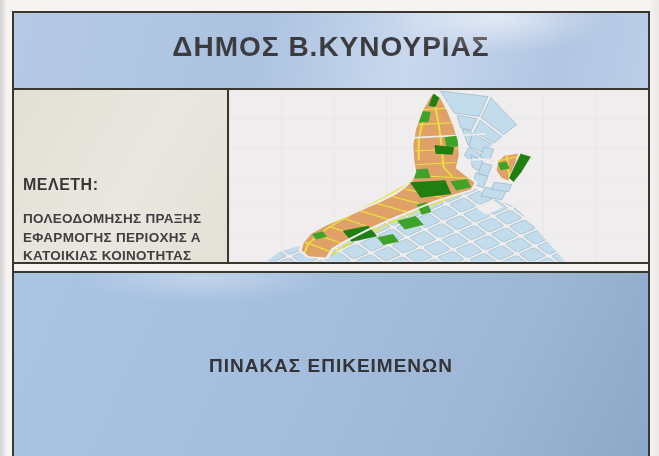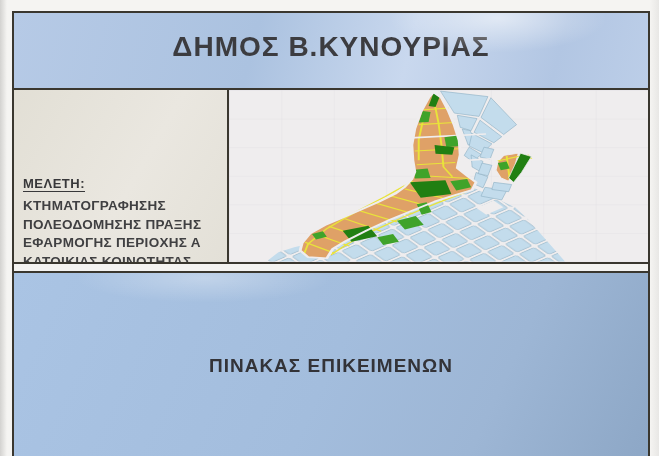--- a/index.html
+++ b/index.html
@@ -23,22 +23,22 @@
   }
   .banner-top::after{content:'';position:absolute;right:40px;top:-30px;width:220px;height:70px;
     background:radial-gradient(ellipse at center,rgba(255,255,255,0.55),rgba(255,255,255,0) 70%);}
   .banner-title{font-size:28px;font-weight:bold;color:#3c3c40;letter-spacing:1px;white-space:nowrap;}
   .content-row{flex:1;display:flex;min-height:0;}
   .study-panel{
     width:213px;box-sizing:border-box;padding:86px 12px 0 9px;
     background:linear-gradient(120deg,#e2dfd5 0%,#eae7e0 55%,#e3e0d7 100%);
   }
   .study-heading{
-    font-size:13px;font-weight:bold;color:#38383a;letter-spacing:0.5px;
-    text-decoration:underline;text-underline-offset:3px;margin-bottom:6px;
+    font-size:16px;font-weight:bold;color:#38383a;letter-spacing:0.5px;
+    text-underline-offset:3px;margin-bottom:16px;
   }
   .study-lines{font-size:13.5px;font-weight:bold;color:#404042;line-height:18.5px;letter-spacing:0.3px;}
   .map-panel{flex:1;position:relative;border-left:2px solid #3a372f;background:#efedee;}
   .map-panel svg{position:absolute;inset:0;width:100%;height:100%;display:block;}
   .gap-strip{height:7px;background:#f4f3f1;border-top:2px solid #3a372f;border-bottom:2px solid #3a372f;}
   .banner-bottom{
     flex:1;min-height:44px;padding-bottom:12px;box-sizing:border-box;
     background:linear-gradient(115deg,#aac4e4 0%,#a3bddd 50%,#9db6d5 75%,#8da7c6 100%);
   }
   .banner-bottom::after{content:'';position:absolute;left:60px;top:-20px;width:260px;height:50px;
@@ -52,21 +52,20 @@
   <div class="board">
 
     <div class="banner banner-top">
       <div class="banner-title">ΔΗΜΟΣ Β.ΚΥΝΟΥΡΙΑΣ</div>
     </div>
 
     <div class="content-row">
       <div class="study-panel">
         <div class="study-heading">ΜΕΛΕΤΗ:</div>
         <div class="study-lines">
-          <div>ΚΤΗΜΑΤΟΓΡΑΦΗΣΗΣ</div>
           <div>ΠΟΛΕΟΔΟΜΗΣΗΣ ΠΡΑΞΗΣ</div>
           <div>ΕΦΑΡΜΟΓΗΣ ΠΕΡΙΟΧΗΣ Α</div>
           <div>ΚΑΤΟΙΚΙΑΣ ΚΟΙΝΟΤΗΤΑΣ</div>
           <div>ΠΑΡΑΛΙΟΥ ΑΣΤΡΟΥΣ</div>
         </div>
       </div>
 
       <div class="map-panel">
         <svg viewBox="0 0 424 312" preserveAspectRatio="none">
           <defs>

